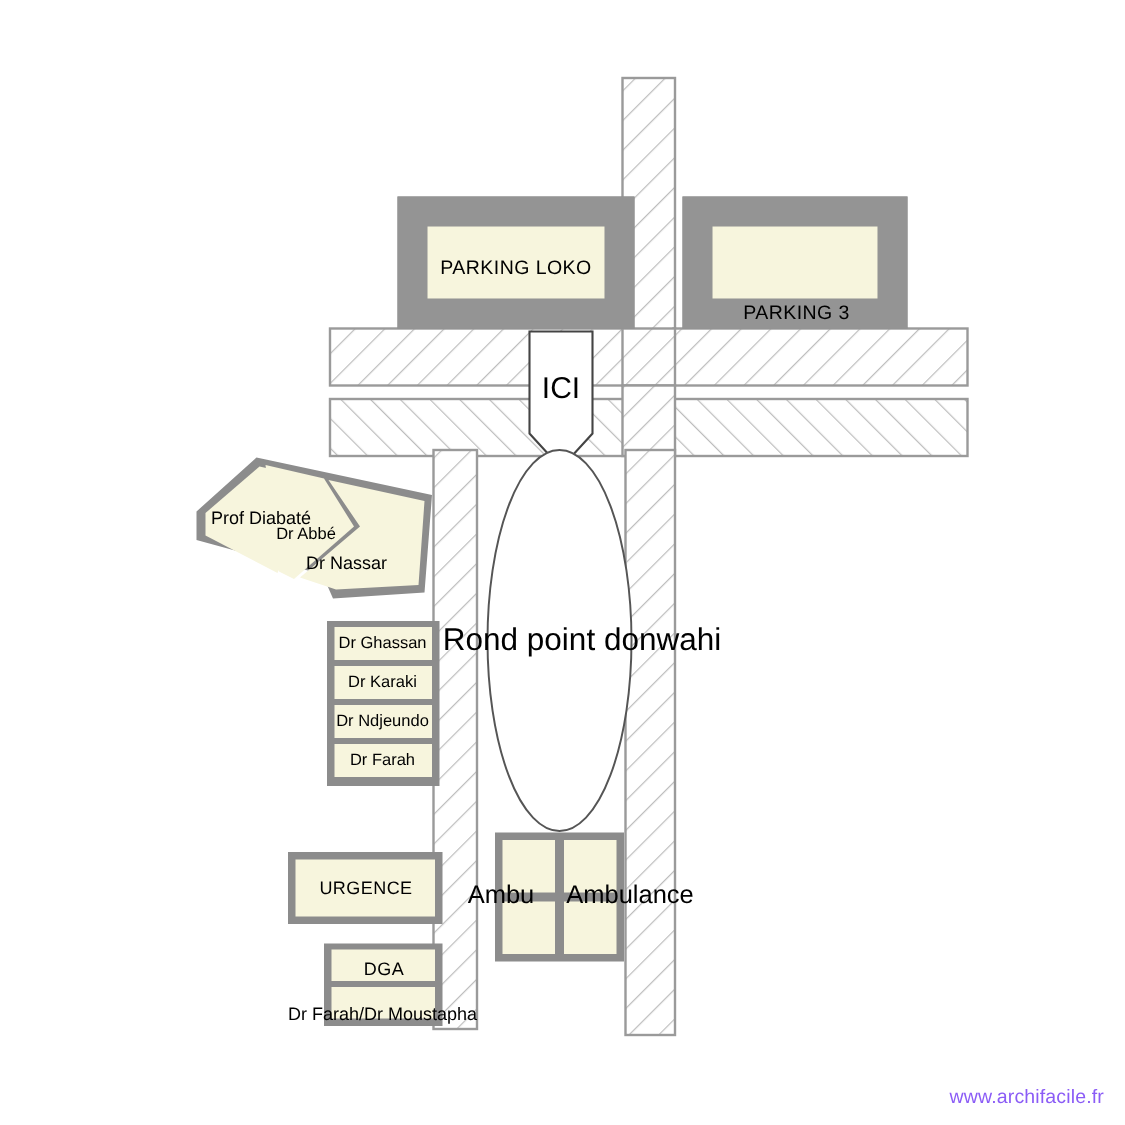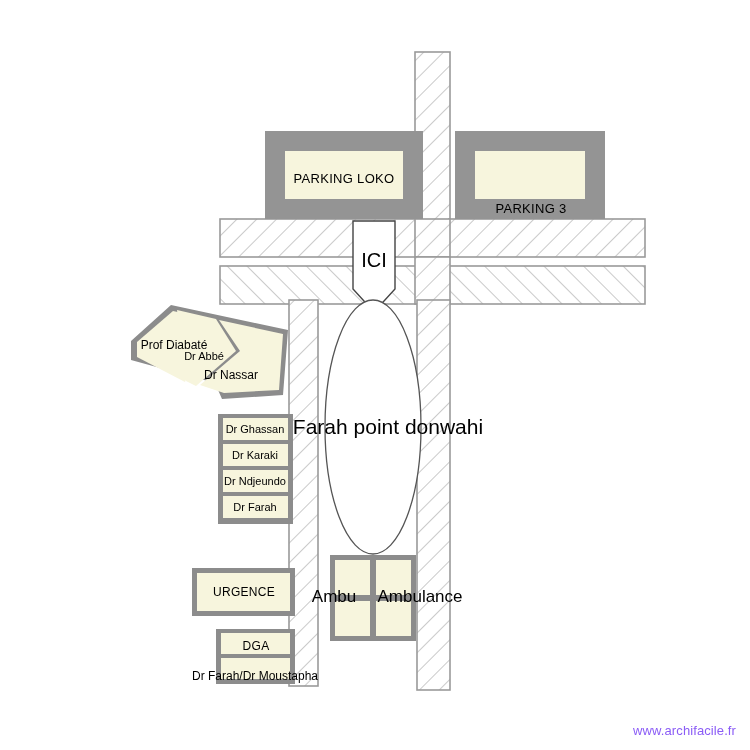--- a/index.html
+++ b/index.html
@@ -126,21 +126,21 @@
 
 <div class="plan-label" style="left:174px;top:345px;font-size:12px;">Prof Diabaté</div>
 <div class="plan-label" style="left:204px;top:356px;font-size:11px;">Dr Abbé</div>
 <div class="plan-label" style="left:231px;top:375px;font-size:12px;">Dr Nassar</div>
 
 <div class="plan-label" style="left:255px;top:429px;font-size:11px;">Dr Ghassan</div>
 <div class="plan-label" style="left:255px;top:455px;font-size:11px;">Dr Karaki</div>
 <div class="plan-label" style="left:255px;top:481px;font-size:11px;">Dr Ndjeundo</div>
 <div class="plan-label" style="left:255px;top:507px;font-size:11px;">Dr Farah</div>
 
-<div class="plan-label" style="left:388px;top:427px;font-size:21px;">Farah point donwahi</div>
+<div class="plan-label" style="left:388px;top:427px;font-size:21px;">Rond point donwahi</div>
 
 <div class="plan-label" style="left:244px;top:592px;font-size:12px;letter-spacing:0.3px;">URGENCE</div>
 <div class="plan-label" style="left:256px;top:646px;font-size:12px;letter-spacing:0.3px;">DGA</div>
 <div class="plan-label" style="left:255px;top:676px;font-size:12px;">Dr Farah/Dr Moustapha</div>
 
 <div class="plan-label" style="left:334px;top:597px;font-size:17px;">Ambu</div>
 <div class="plan-label" style="left:396px;top:597px;font-size:17px;padding-left:48px;">Ambulance</div>
 
 <div class="watermark">www.archifacile.fr</div>
 

